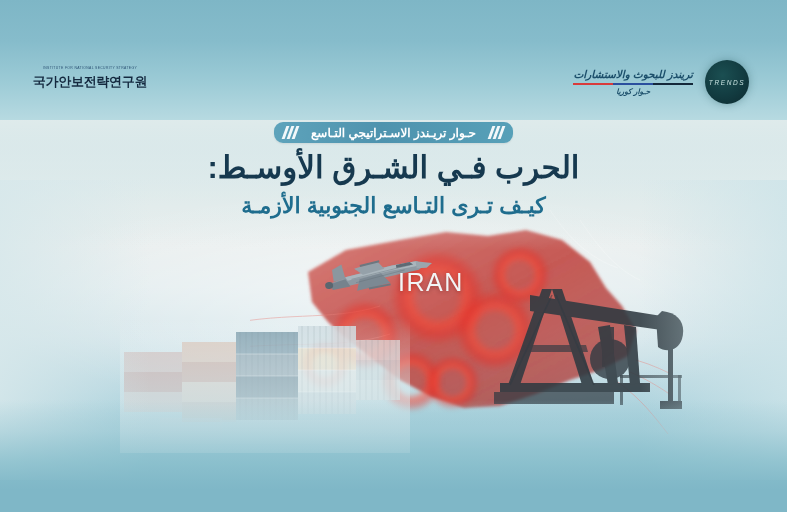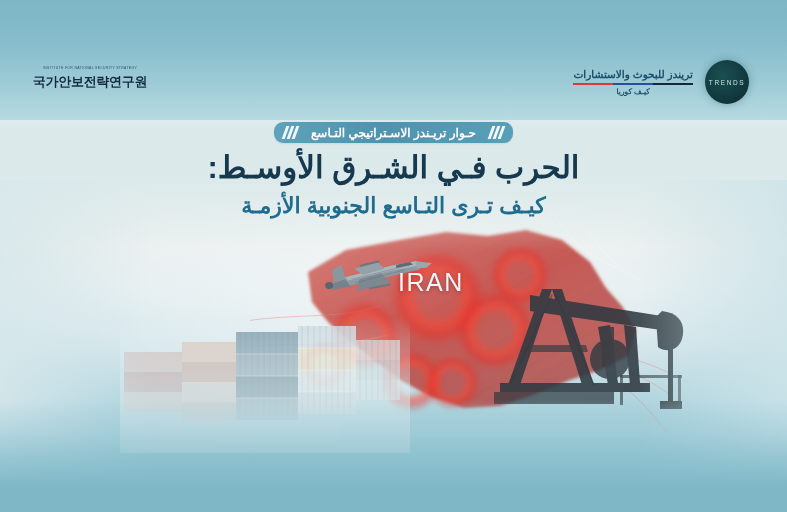--- a/index.html
+++ b/index.html
@@ -108,21 +108,21 @@
     font-size:3.4px; letter-spacing:.35px; color:#2a4f72;
     margin-top:4px; white-space:nowrap; transform:scaleY(1.15);
   }
   .inss-kr {
     font-size:13px; font-weight:bold; color:#14293f;
     margin-top:3px; letter-spacing:-.3px;
   }
 
   .trends-logo {
     position:absolute; right:38px; top:60px;
-    display:flex; align-items:center; gap:12px;
+    display:flex; align-items:center; gap:12px;font-style:italic;
   }
   .trends-text { text-align:center; }
   .trends-ar {
     font-size:10.5px; color:#1c4f6b; font-weight:bold;
     direction:rtl; letter-spacing:.2px; white-space:nowrap;
   }
   .tri-bar {
     display:flex; height:2px; width:100%; margin:3px 0 2px;
   }
   .tri-bar i { display:block; height:100%; }
@@ -370,21 +370,21 @@
   </div>
 
   <div class="trends-logo">
     <div class="trends-text">
       <div class="trends-ar">تريندز للبحوث والاستشارات</div>
       <div class="tri-bar">
         <i class="tri-red"></i>
           <i class="tri-blue"></i>
           <i class="tri-black"></i>
       </div>
-      <div class="trends-sub">كيـف كوريا</div>
+      <div class="trends-sub">حـوار كوريا</div>
     </div>
     <div class="trends-circle">
       <span>TRENDS</span>
     </div>
   </div>
 
   <div class="eyebrow-row">
     <div class="eyebrow">
       <span class="slashes">
         <i></i>

